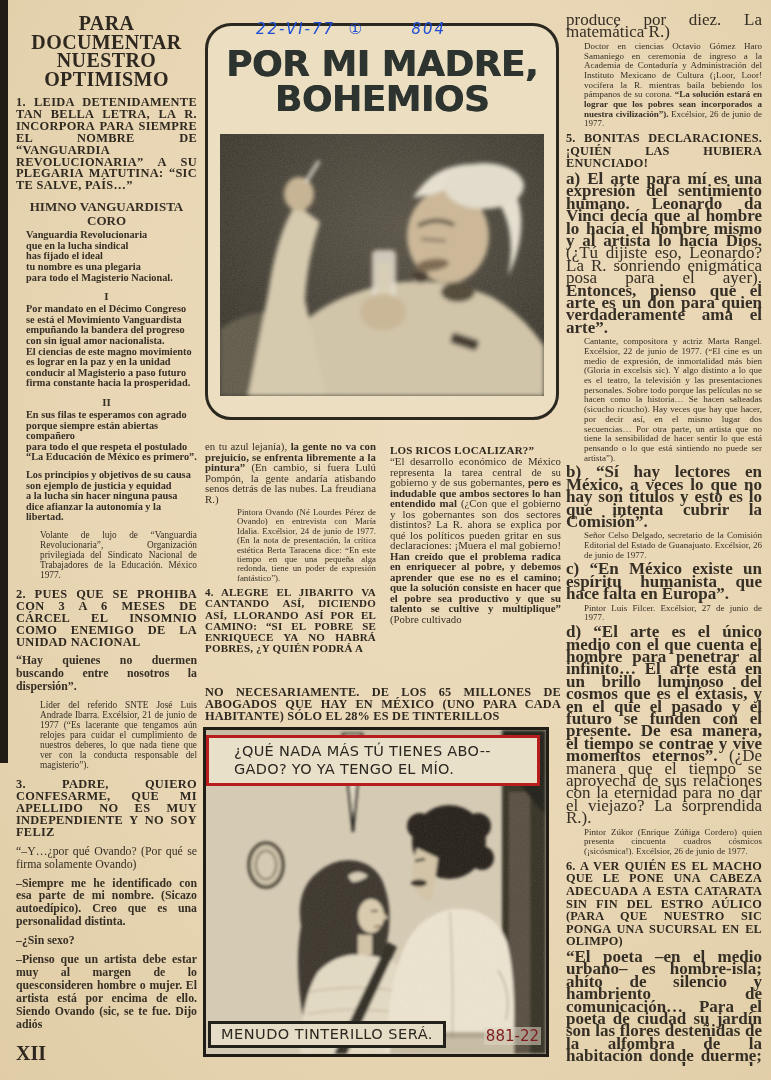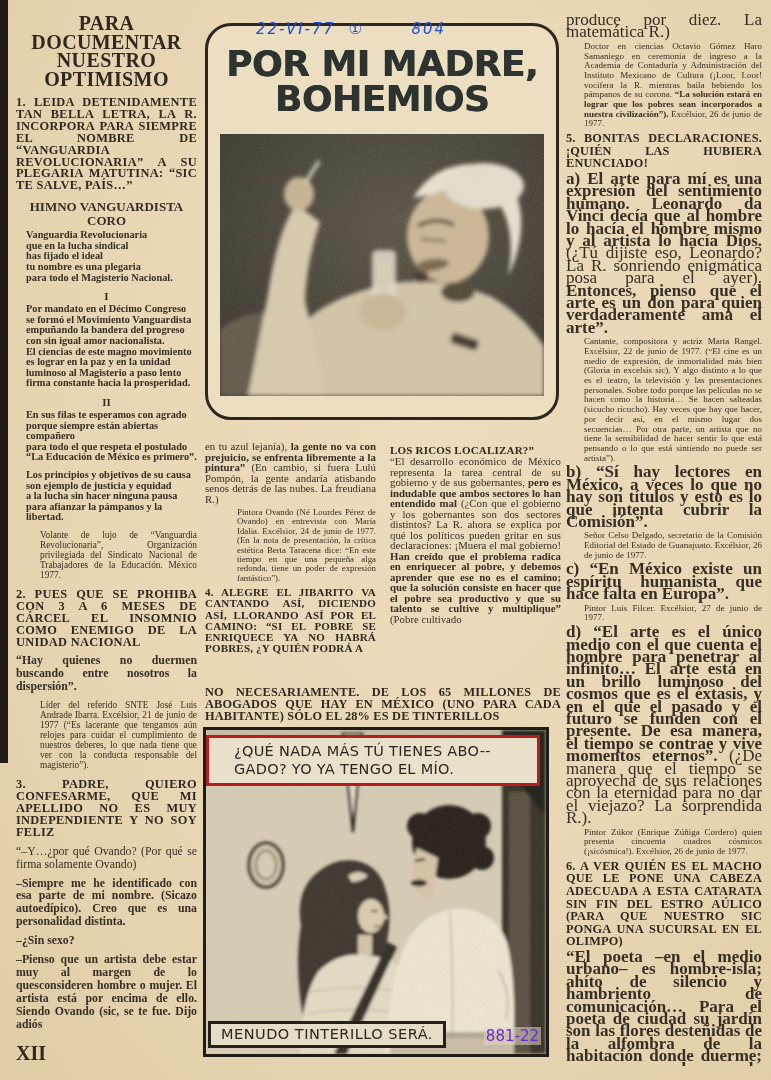--- a/index.html
+++ b/index.html
@@ -42,21 +42,21 @@
 
   .cartoon{position:absolute;top:727px;left:-2px;width:346px;height:330px;border:3px solid #201d17;
            background:#d6ccb5;box-sizing:border-box;}
   .cartoon svg{position:absolute;left:0;top:0;width:100%;height:100%;}
   .bubble{position:absolute;top:5px;left:0;width:278px;background:#e9e0ca;border:3px solid #b91c1c;
           padding:4px 25px 5px;font-family:"DejaVu Sans", sans-serif;font-size:14.5px;line-height:18px;
           letter-spacing:.3px;color:#2a2721;}
   .cap{position:absolute;bottom:6px;left:2px;background:#e6ddc6;border:3px solid #23211b;padding:2px 10px 3px;
        font-family:"DejaVu Sans", sans-serif;font-size:14.5px;letter-spacing:.5px;color:#2a2721;}
   .code{position:absolute;bottom:9px;right:5px;font-family:"DejaVu Sans", sans-serif;font-size:15px;
-        color:#6d28d9;background:rgba(222,214,195,.55);padding:0 2px;text-align:center;}
+        color:#7f1d1d;background:rgba(222,214,195,.55);padding:0 2px;text-align:center;}
 
   
   .colR{position:absolute;left:566px;top:14px;width:196px;height:1052px;overflow:hidden;}
   .rbody{font-size:17px;line-height:12.4px;text-align:justify;margin:0 0 3px;}
   .rbody b{font-weight:bold;}
   .rbold{font-weight:bold;}
   .rcit{font-size:9px;line-height:9.7px;text-align:justify;margin:0 0 3px 18px;}
   .rh{font-weight:bold;font-size:12.3px;line-height:12.6px;text-align:justify;letter-spacing:.2px;margin:3px 0 3px;color:#2f2920;}
 </style>
 </head>
@@ -78,40 +78,40 @@
     <div class="verse">
       <div>Vanguardia Revolucionaria</div>
       <div>que en la lucha sindical</div>
       <div>has fijado el ideal</div>
       <div>tu nombre es una plegaria</div>
       <div>para todo el Magisterio Nacional.</div>
     </div>
     <div class="stanza-label">I</div>
     <div class="verse">
       <div>Por mandato en el Décimo Congreso</div>
-      <div>se formó el Movimiento Vanguardista</div>
+      <div>se está el Movimiento Vanguardista</div>
       <div>empuñando la bandera del progreso</div>
       <div>con sin igual amor nacionalista.</div>
       <div>El ciencias de este magno movimiento</div>
       <div>es lograr en la paz y en la unidad</div>
-      <div>luminoso al Magisterio a paso lento</div>
+      <div>conducir al Magisterio a paso futuro</div>
       <div>firma constante hacia la prosperidad.</div>
     </div>
     <div class="stanza-label">II</div>
     <div class="verse">
       <div>En sus filas te esperamos con agrado</div>
       <div>porque siempre están abiertas compañero</div>
       <div>para todo el que respeta el postulado</div>
       <div>“La Educación de México es primero”.</div>
     </div>
     <div class="verse" style="margin-top:7px">
       <div>Los principios y objetivos de su causa</div>
       <div>son ejemplo de justicia y equidad</div>
       <div>a la lucha sin hacer ninguna pausa</div>
-      <div>para afianzar la pámpanos y la libertad.</div>
+      <div>dice afianzar la autonomía y la libertad.</div>
     </div>
     <p class="lcit">Volante de lujo de “Vanguardia Revolucionaria”, Organización privilegiada del Sindicato Nacional de Trabajadores de la Educación. México 1977.</p>
     <p class="lh">2. PUES QUE SE PROHIBA CON 3 A 6 MESES DE CÁRCEL EL INSOMNIO COMO ENEMIGO DE LA UNIDAD NACIONAL</p>
     <p class="lq">“Hay quienes no duermen buscando entre nosotros la dispersión”.</p>
     <p class="lcit">Líder del referido SNTE José Luis Andrade Ibarra. Excélsior, 21 de junio de 1977 (“Es lacerante que tengamos aún relojes para cuidar el cumplimiento de nuestros deberes, lo que nada tiene que ver con la conducta responsable del magisterio”).</p>
     <p class="lh">3. PADRE, QUIERO CONFESARME, QUE MI APELLIDO NO ES MUY INDEPENDIENTE Y NO SOY FELIZ</p>
     <p class="lbody rom">“–Y…¿por qué Ovando? (Por qué se firma solamente Ovando)</p>
     <p class="lbody">–Siempre me he identificado con esa parte de mi nombre. (Sicazo autoedípico). Creo que es una personalidad distinta.</p>
     <p class="lbody">–¿Sin sexo?</p>
     <p class="lbody">–Pienso que un artista debe estar muy al margen de lo quesconsideren hombre o mujer. El artista está por encima de ello. Siendo Ovando (sic, se te fue. Dijo adiós</p>

